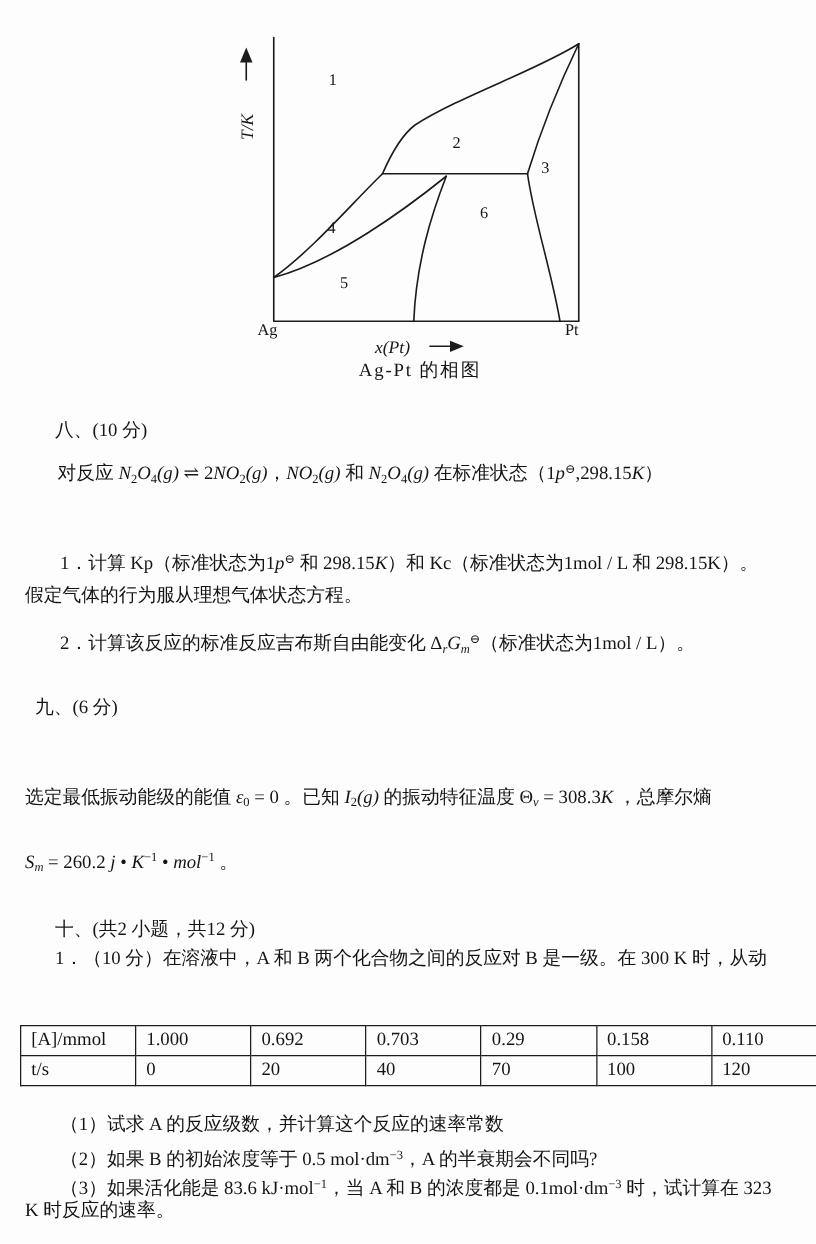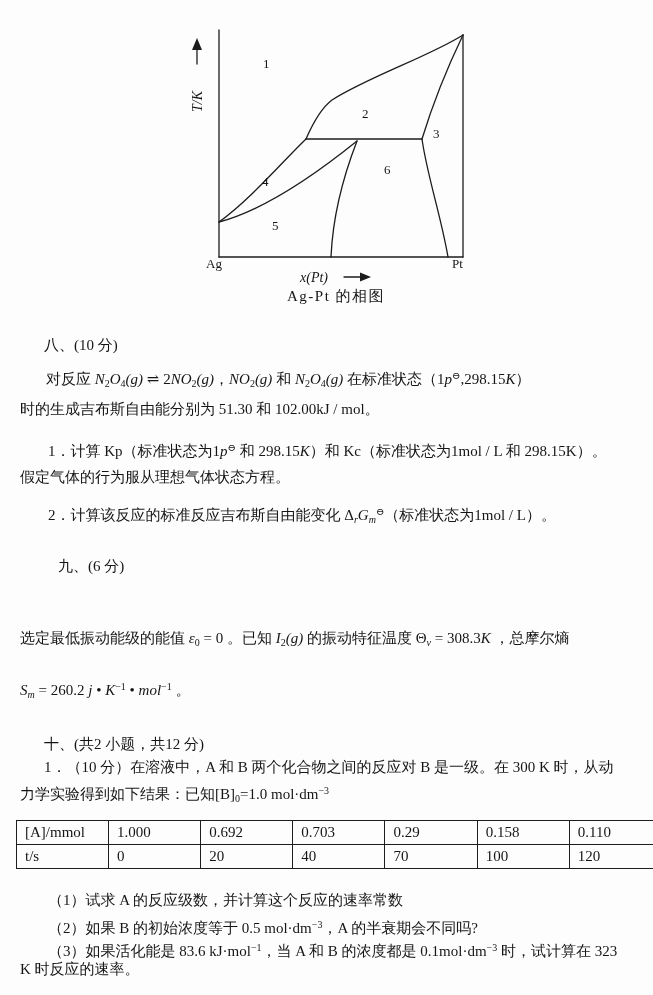--- a/index.html
+++ b/index.html
@@ -54,34 +54,32 @@
     <text class="rg" x="262" y="186">4</text>
     <text class="rg" x="272" y="230">5</text>
     <text class="rg" x="384" y="174">6</text>
 
     <text class="cap" x="287" y="301">Ag-Pt 的相图</text>
   </svg>
 
   
   <div class="ln" style="left:44px;top:335px"><span>八、(10 分)</span></div>
   <div class="ln" style="left:46px;top:365px"><span>对反应 </span><span class="it">N</span><span class="sb">2</span><span class="it">O</span><span class="sb">4</span><span class="it">(g)</span><span> ⇌ 2</span><span class="it">NO</span><span class="sb">2</span><span class="it">(g)</span><span>，</span><span class="it">NO</span><span class="sb">2</span><span class="it">(g)</span><span> 和 </span><span class="it">N</span><span class="sb">2</span><span class="it">O</span><span class="sb">4</span><span class="it">(g)</span><span> 在标准状态（1</span><span class="it">p</span><span class="sp">⊖</span><span>,298.15</span><span class="it">K</span><span>）</span></div>
-  <div class="ln" style="left:20px;top:399px"><span>时的生成吉布斯自由能分别为 51.30 和 102.00kJ / mol。</span></div>
   <div class="ln" style="left:48px;top:437px"><span>1．计算 Kp（标准状态为1</span><span class="it">p</span><span class="sp">⊖</span><span> 和 298.15</span><span class="it">K</span><span>）和 Kc（标准状态为1mol / L 和 298.15K）。</span></div>
   <div class="ln" style="left:20px;top:467px"><span>假定气体的行为服从理想气体状态方程。</span></div>
   <div class="ln" style="left:48px;top:501px"><span>2．计算该反应的标准反应吉布斯自由能变化 Δ</span><span class="it sb">r</span><span class="it">G</span><span class="it sb">m</span><span class="sp">⊖</span><span>（标准状态为1mol / L）。</span></div>
 
   
-  <div class="ln" style="left:58px;top:556px"><span>九、(6 分)</span></div>
+  <div class="ln" style="left:28px;top:556px"><span>九、(6 分)</span></div>
   <div class="ln" style="left:20px;top:628px"><span>选定最低振动能级的能值 </span><span class="it">ε</span><span class="sb">0</span><span> = 0 。已知 </span><span class="it">I</span><span class="sb">2</span><span class="it">(g)</span><span> 的振动特征温度 Θ</span><span class="it sb">v</span><span> = 308.3</span><span class="it">K</span><span> ，总摩尔熵</span></div>
   <div class="ln" style="left:20px;top:676px"><span class="it">S</span><span class="it sb">m</span><span> = 260.2 </span><span class="it">j</span><span> • </span><span class="it">K</span><span class="sp">−1</span><span> • </span><span class="it">mol</span><span class="sp">−1</span><span> 。</span></div>
 
   
   <div class="ln" style="left:44px;top:734px"><span>十、(共2 小题，共12 分)</span></div>
   <div class="ln" style="left:44px;top:757px"><span>1．（10 分）在溶液中，A 和 B 两个化合物之间的反应对 B 是一级。在 300 K 时，从动</span></div>
-  <div class="ln" style="left:20px;top:780px"><span>力学实验得到如下结果：已知[B]</span><span class="sb">0</span><span>=1.0 mol·dm</span><span class="sp">−3</span></div>
 
   <table class="ktable">
     <colgroup>
       <col style="width:92px">
         <col>
         <col>
         <col>
         <col>
         <col>
         <col>

